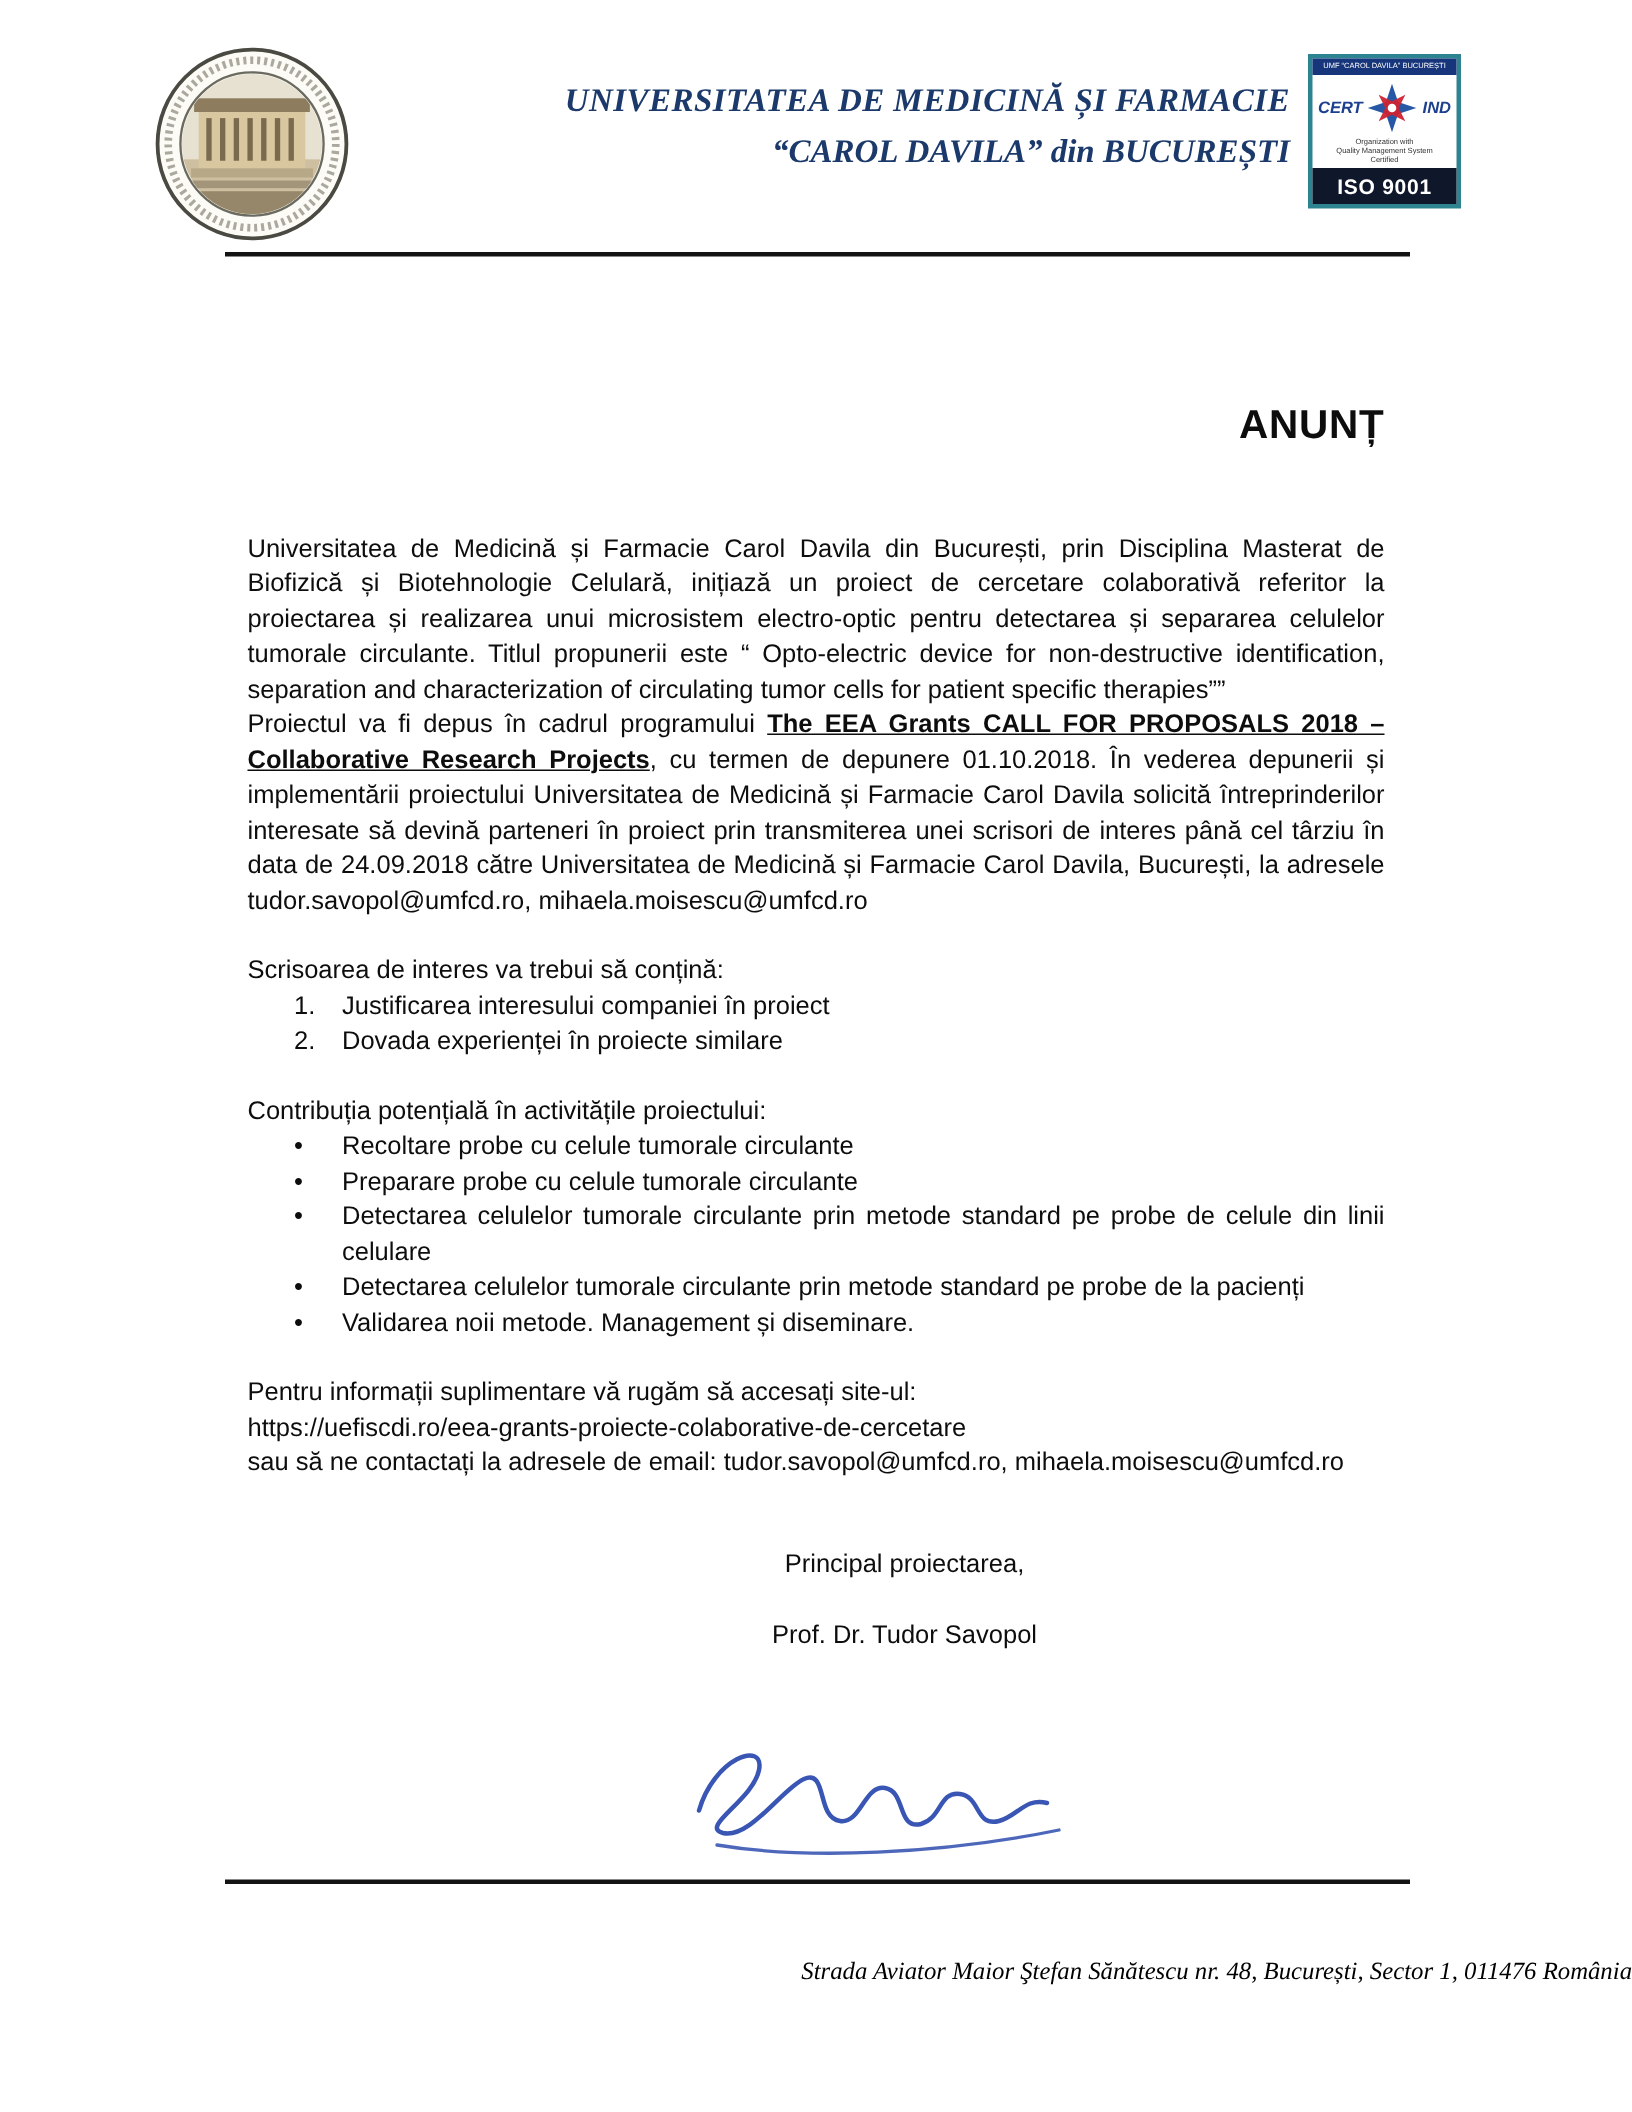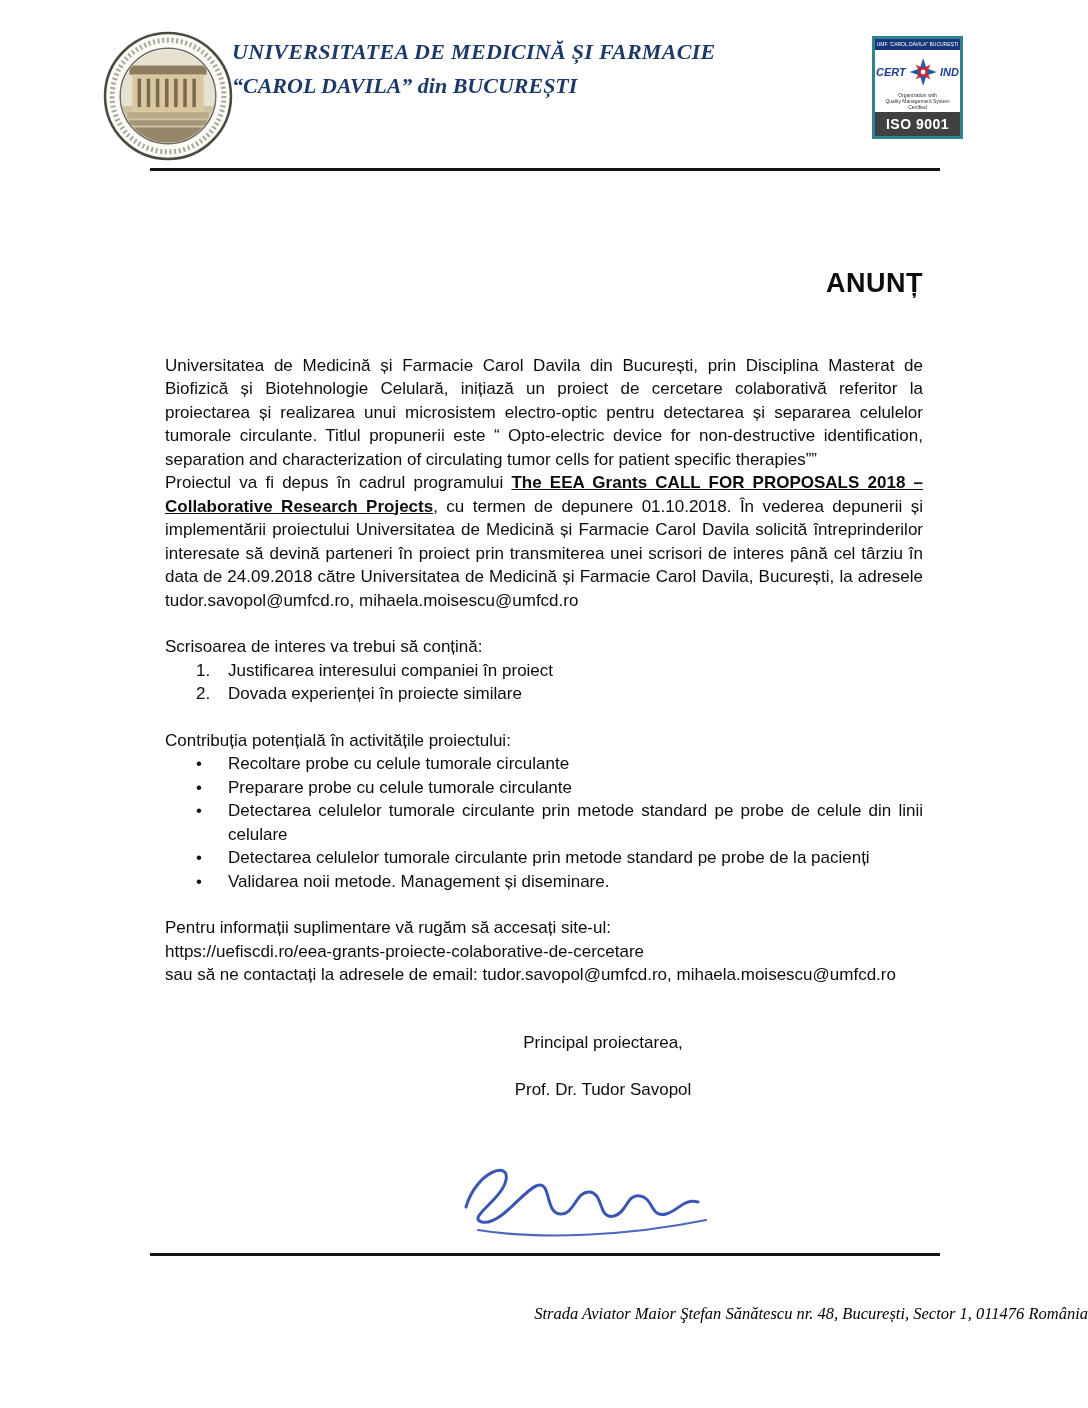--- a/index.html
+++ b/index.html
@@ -5,40 +5,40 @@
   html,body{margin:0;padding:0;background:#9a9a9a;}
   .page{
     position:relative;width:1088px;height:1408px;margin:0 auto;
     background:#ffffff;overflow:hidden;
     font-family:"Liberation Sans", sans-serif;color:#0d0d0d;
   }
 
   
   .seal{position:absolute;left:102px;top:30px;width:132px;height:132px;}
   .header-text{
-    position:absolute;left:232px;top:39px;width:628px;text-align:left;
+    position:absolute;left:232px;top:54px;width:628px;text-align:right;
     font-family:"Liberation Serif", serif;font-weight:bold;font-style:italic;
     color:#1b3a6b;
   }
   .header-line1{font-size:22px;letter-spacing:.3px;}
   .header-line2{font-size:22px;margin-top:8px;}
   .header-line3{font-size:20px;margin-top:11px;}
   .header-rule{position:absolute;left:150px;top:168px;width:790px;border-top:3px solid #141414;}
 
   
   .iso-badge{
-    position:absolute;left:872px;top:36px;width:91px;box-sizing:border-box;
+    position:absolute;left:872px;top:36px;width:102px;box-sizing:border-box;
     border:3px solid #2e8391;background:#fff;
   }
   .badge-top{background:#17357a;color:#fff;font-size:5px;line-height:7px;text-align:center;
     padding:2px 1px;white-space:nowrap;overflow:hidden;}
   .badge-mid{display:flex;align-items:center;justify-content:center;gap:2px;padding:4px 1px 2px 1px;}
   .badge-cert,.badge-ind{font-weight:bold;font-style:italic;font-size:11px;color:#1c3f8f;}
   .badge-caption{font-size:5px;line-height:6px;text-align:center;color:#333;padding-bottom:2px;}
-  .badge-iso{background:#404040;color:#fff;text-align:center;font-weight:bold;
+  .badge-iso{background:#0f172a;color:#fff;text-align:center;font-weight:bold;
     font-size:14px;padding:4px 0;letter-spacing:.5px;}
 
   
   .content{
     position:absolute;left:165px;top:250px;width:758px;
     font-size:17px;line-height:23.5px;text-align:justify;
   }
   .doc-title{font-size:27px;font-weight:bold;text-align:right;letter-spacing:.5px;
     margin:22px 0 58px 0;}
   .para{margin:0;}

